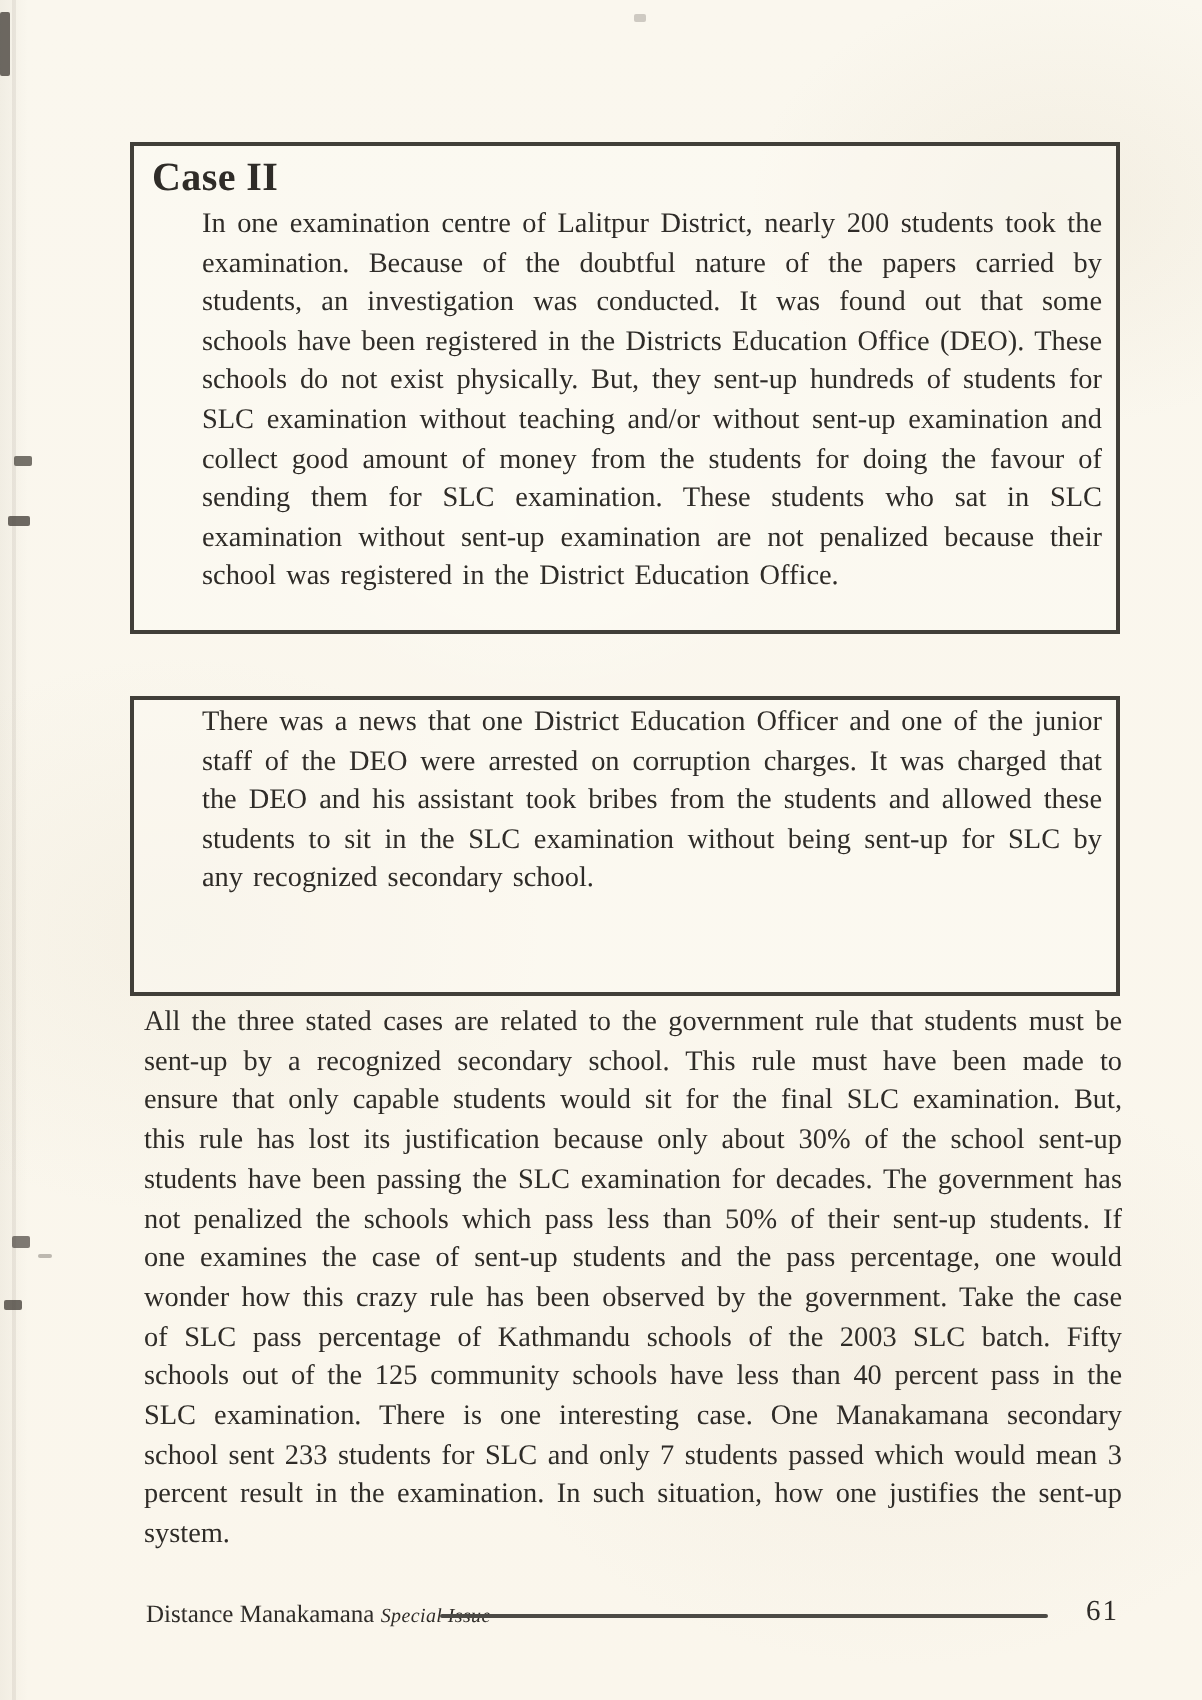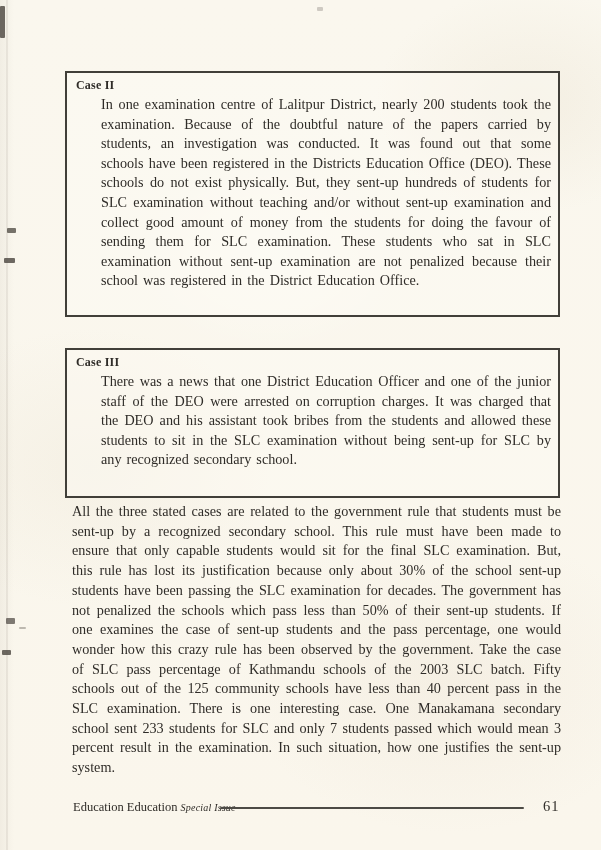--- a/index.html
+++ b/index.html
@@ -45,21 +45,21 @@
     left: 65px;
     width: 495px;
     border: 2px solid #413f39;
     background: rgba(253,251,244,0.45);
     box-sizing: border-box;
   }
   .case-box.case2 { top: 71px;  height: 246px; }
   .case-box.case3 { top: 348px; height: 150px; }
   .case-title {
     margin: 5px 0 0 9px;
-    font-size: 12px;
+    font-size: 20px;
     font-weight: bold;
     letter-spacing: 0.2px;
   }
   .case-text {
     margin: 2px 7px 0 34px;
     font-size: 14.2px;
     line-height: 19.6px;
     text-align: justify;
     word-spacing: 1.5px;
   }
@@ -117,27 +117,26 @@
 <div class="mark m-d"></div>
 <div class="mark m-e"></div>
 <div class="mark m-dot"></div>
 
 <div class="case-box case2">
   <div class="case-title">Case II</div>
   <div class="case-text">In one examination centre of Lalitpur District, nearly 200 students took the examination. Because of the doubtful nature of the papers carried by students, an investigation was conducted. It was found out that some schools have been registered in the Districts Education Office (DEO). These schools do not exist physically. But, they sent-up hundreds of students for SLC examination without teaching and/or without sent-up examination and collect good amount of money from the students for doing the favour of sending them for SLC examination. These students who sat in SLC examination without sent-up examination are not penalized because their school was registered in the District Education Office.</div>
 </div>
 
 <div class="case-box case3">
-  <div class="case-title">Case III</div>
   <div class="case-text">There was a news that one District Education Officer and one of the junior staff of the DEO were arrested on corruption charges. It was charged that the DEO and his assistant took bribes from the students and allowed these students to sit in the SLC examination without being sent-up for SLC by any recognized secondary school.</div>
 </div>
 
 <div class="body-paragraph">All the three stated cases are related to the government rule that students must be sent-up by a recognized secondary school. This rule must have been made to ensure that only capable students would sit for the final SLC examination. But, this rule has lost its justification because only about 30% of the school sent-up students have been passing the SLC examination for decades. The government has not penalized the schools which pass less than 50% of their sent-up students. If one examines the case of sent-up students and the pass percentage, one would wonder how this crazy rule has been observed by the government. Take the case of SLC pass percentage of Kathmandu schools of the 2003 SLC batch. Fifty schools out of the 125 community schools have less than 40 percent pass in the SLC examination. There is one interesting case. One Manakamana secondary school sent 233 students for SLC and only 7 students passed which would mean 3 percent result in the examination. In such situation, how one justifies the sent-up system.</div>
 
 <div class="footer">
   <div class="footer-journal">
-    <span>Education Education</span>
+    <span>Distance Manakamana</span>
     <span> </span>
     <span class="footer-issue">Special Issue</span>
   </div>
   <div class="footer-rule"></div>
   <div class="footer-pagenum">61</div>
 </div>
 
 </body></html>

